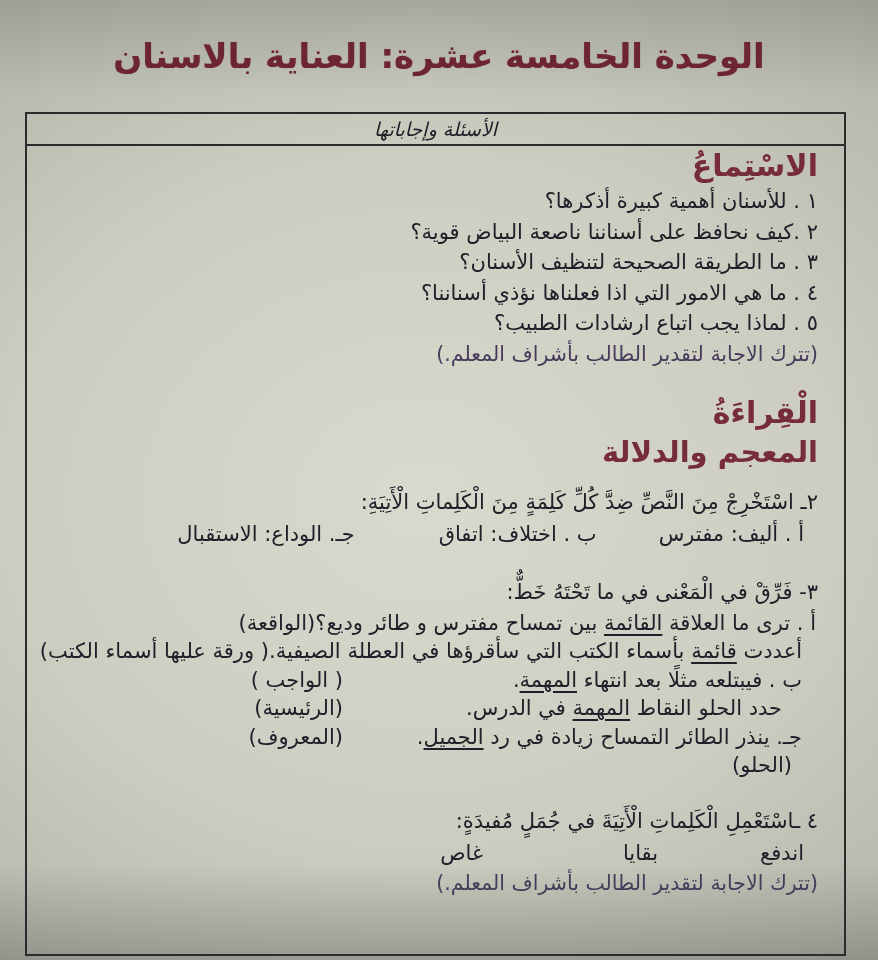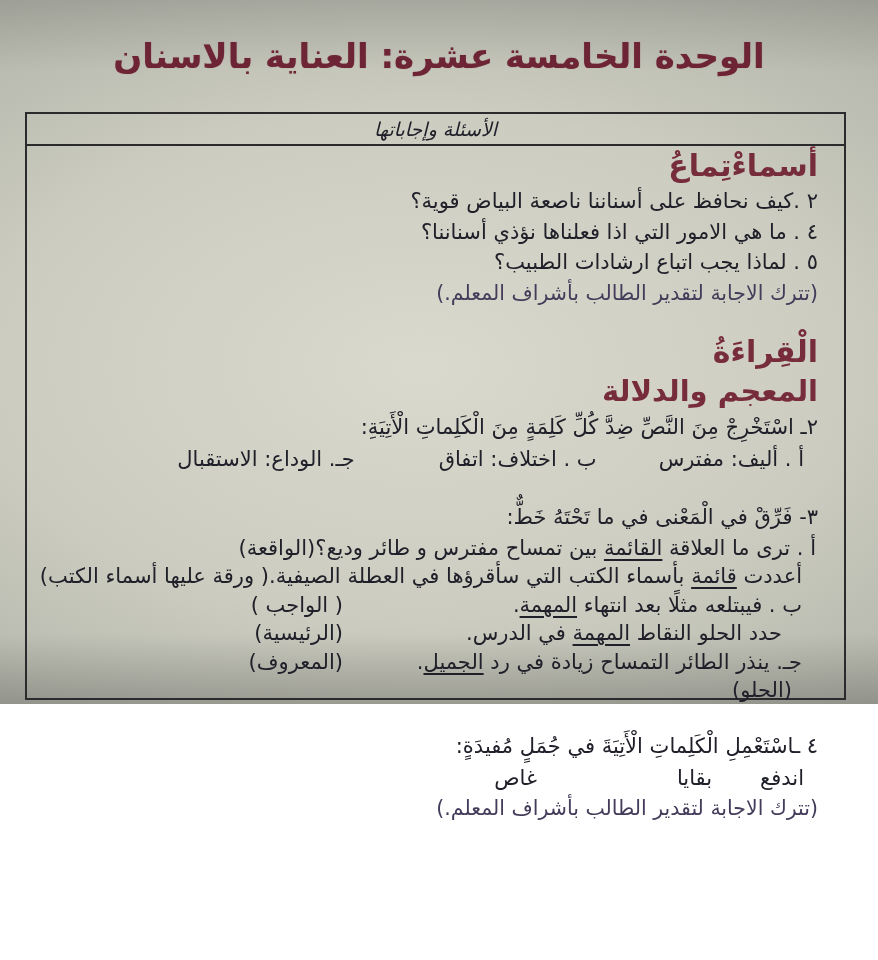--- a/index.html
+++ b/index.html
@@ -2,21 +2,21 @@
 <html lang="ar"><head>
 <meta charset="utf-8">
 <style>
   html,body{margin:0;padding:0;}
   body{
     width:878px;height:960px;
     font-family:"DejaVu Sans","Liberation Sans",sans-serif;
     overflow:hidden;
   }
   .page{
-    position:relative;width:878px;height:704px;
+    position:relative;width:878px;height:960px;
     background:
       linear-gradient(180deg, rgba(60,60,58,0.18) 0%, rgba(0,0,0,0) 10%, rgba(0,0,0,0) 90%, rgba(40,40,38,0.25) 100%),
       radial-gradient(ellipse 120% 90% at 48% 52%, #d9d9cd 0%, #ccccc0 40%, #b3b5aa 70%, #8c8f86 100%);
   }
   .doc-title{
     position:absolute;top:36px;left:0;width:100%;
     text-align:center;direction:rtl;
     font-size:34px;font-weight:bold;color:#6d2434;
     text-shadow:0 0 1px rgba(109,36,52,0.4);
   }
@@ -38,57 +38,59 @@
     font-size:30px;font-weight:bold;color:#772c3c;
     line-height:40px;margin:0;
   }
   .sub-heading{
     font-size:29px;font-weight:bold;color:#772c3c;
     line-height:38px;margin:0;
   }
   .q-line{line-height:30.5px;}
   .note{color:#443c5a;font-size:20.5px;line-height:30px;}
   .reading-heading{margin-top:24px;}
-  .q2-prompt{line-height:30px;margin-top:2px;}
+  .q2-prompt{line-height:30px;margin-top:16px;}
   .q2-answers{display:flex;line-height:30px;margin-top:2px;}
   .q2-answers span:nth-child(1){margin-right:14px;}
   .q2-answers span:nth-child(2){margin-right:62px;}
   .q2-answers span:nth-child(3){margin-right:84px;}
   .q3-prompt{line-height:34px;margin-top:26px;}
   .q3-row{display:flex;justify-content:space-between;line-height:28.5px;}
   .q3-row .sentence{white-space:nowrap;}
   .q3-row .annotation{width:292px;flex-shrink:0;text-align:right;}
   .q3-row:nth-child(1){padding-right:2px;}
   .q3-row:nth-child(2){padding-right:16px;}
   .q3-row:nth-child(3){padding-right:16px;}
   .q3-row:nth-child(4){padding-right:36px;}
   .q3-row:nth-child(5){padding-right:16px;}
   .q3-row:nth-child(6){padding-right:26px;}
   .underlined{text-decoration:underline;text-underline-offset:4px;text-decoration-thickness:1.5px;}
   .q4-prompt{line-height:30px;margin-top:26px;}
   .q4-words{display:flex;line-height:30px;margin-top:2px;}
   .q4-words span:nth-child(1){margin-right:14px;}
-  .q4-words span:nth-child(2){margin-right:48px;}
+  .q4-words span:nth-child(2){margin-right:102px;}
   .q4-words span:nth-child(3){margin-right:140px;}
 </style>
 </head>
 <body>
 
 <div class="page">
 
   <div class="doc-title">الوحدة الخامسة عشرة: العناية بالاسنان</div>
 
   <div class="qa-box">
     <div class="qa-box-header">الأسئلة وإجاباتها</div>
 
     <div class="content">
 
-      <div class="sec-heading">أسماءْتِماعُ</div>
+      <div class="sec-heading">الاسْتِماعُ</div>
       <div>
+        <div class="q-line">١ . للأسنان أهمية كبيرة أذكرها؟</div>
         <div class="q-line">٢ .كيف نحافظ على أسناننا ناصعة البياض قوية؟</div>
+        <div class="q-line">٣ . ما الطريقة الصحيحة لتنظيف الأسنان؟</div>
         <div class="q-line">٤ . ما هي الامور التي اذا فعلناها نؤذي أسناننا؟</div>
         <div class="q-line">٥ . لماذا يجب اتباع ارشادات الطبيب؟</div>
       </div>
       <div class="note">(تترك الاجابة لتقدير الطالب بأشراف المعلم.)</div>
 
       <div class="sec-heading reading-heading">الْقِراءَةُ</div>
       <div class="sub-heading">المعجم والدلالة</div>
 
       <div class="q2-prompt">٢ـ  اسْتَخْرِجْ مِنَ النَّصِّ ضِدَّ كُلِّ كَلِمَةٍ مِنَ الْكَلِماتِ الْأَتِيَةِ:</div>
       <div class="q2-answers">

